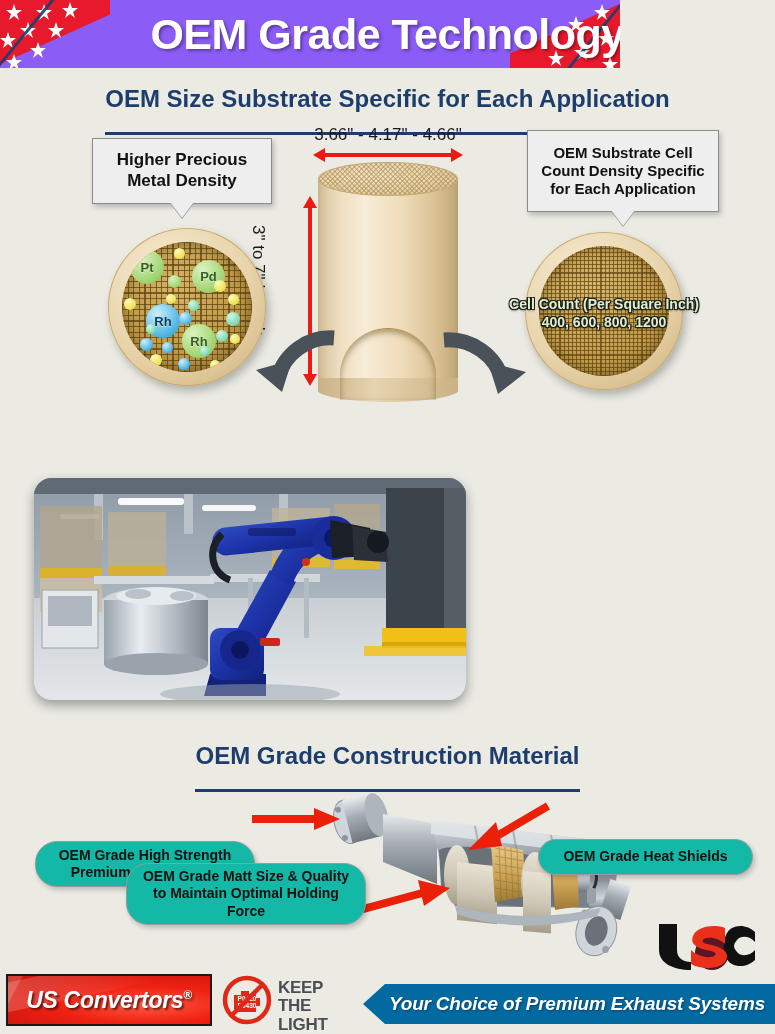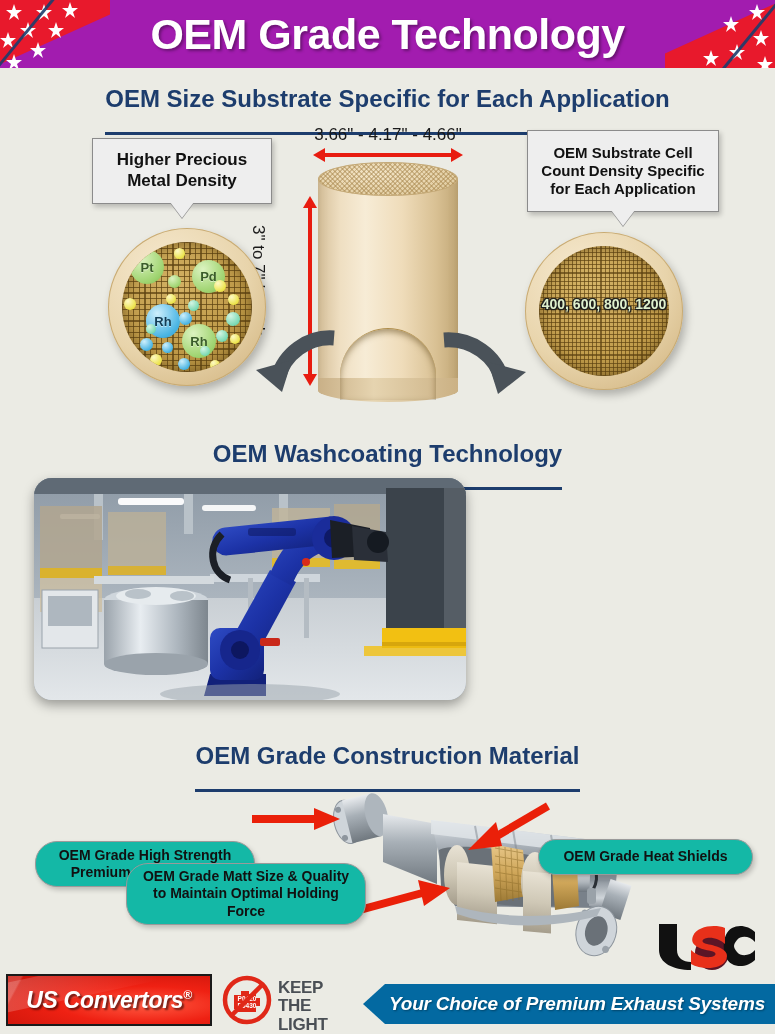--- a/index.html
+++ b/index.html
@@ -8,22 +8,22 @@
   body {
     font-family:"Liberation Sans", sans-serif;
     background:#ebebe4;
     position:relative;
     overflow:hidden;
   }
   .page { position:relative; width:775px; height:1034px; background:#ebebe4; }
 
   
   .header {
-    position:absolute; top:0; left:0; width:775px; height:68px;
-    background:#a21caf; overflow:hidden;
+    position:absolute; top:0; left:0; width:620px; height:68px;
+    background:#8b5cf6; overflow:hidden;
   }
   .header-title {
     position:absolute; left:0; top:0; width:775px; height:68px;
     display:flex; align-items:center; justify-content:center;
     color:#ffffff; font-size:43px; font-weight:bold; letter-spacing:-0.5px;
     text-shadow:2px 2px 3px rgba(0,0,0,.35);
     z-index:4;
   }
   .corner-flag { position:absolute; top:0; height:68px; width:110px; overflow:hidden; z-index:3; }
   .corner-flag.left  { left:0; }
@@ -332,20 +332,21 @@
       <span class="pm blue" style="left:56px; top:116px;width:12px;height:12px;"></span>
       <span class="pm teal" style="left:78px; top:104px;width:10px;height:10px;"></span>
       <span class="pm yellow" style="left:88px; top:118px;width:10px;height:10px;"></span>
     </div>
   </div>
 
   <div class="disc" style="left:525px; top:232px;">
     <div class="disc-inner fine"></div>
   </div>
   <div class="cell-count-label" style="left:499px; top:296px;">
+    <div>Cell Count (Per Square Inch)</div>
     <div>400, 600, 800, 1200</div>
   </div>
 
   <svg class="gray-arrow" style="left:248px; top:330px; width:90px; height:75px;">
     <path d="M 86 8 C 60 6, 36 24, 30 48" stroke="#4a5259" stroke-width="15" fill="none" stroke-linecap="butt"></path>
     <polygon points="34,62 8,40 44,30" fill="#4a5259"></polygon>
   </svg>
   <svg class="gray-arrow" style="left:440px; top:330px; width:95px; height:75px;">
     <path d="M 4 10 C 32 8, 56 26, 62 50" stroke="#4a5259" stroke-width="15" fill="none" stroke-linecap="butt"></path>
     <polygon points="58,64 86,42 48,32" fill="#4a5259"></polygon>
@@ -354,23 +355,20 @@
   <div class="callout" style="left:92px; top:138px; width:180px; height:66px; font-size:17px;">
     <span>Higher Precious Metal Density</span>
     <i class="tail-down"></i>
   </div>
 
   <div class="callout" style="left:527px; top:130px; width:192px; height:82px; font-size:15px;">
     <span>OEM Substrate Cell Count Density Specific for Each Application</span>
     <i class="tail-down"></i>
   </div>
 
-  <div class="sec-head" style="top:440px">
-    <span>OEM Washcoating Technology</span>
-  </div>
 
   <div class="photo-robot">
     <svg width="432" height="222" viewBox="0 0 432 222">
       <defs>
         <linearGradient id="ceil" x1="0" y1="0" x2="0" y2="1">
           <stop offset="0" stop-color="#8e9aa6"></stop>
             <stop offset="1" stop-color="#c3cbd2"></stop>
         </linearGradient>
         <linearGradient id="floorg" x1="0" y1="0" x2="0" y2="1">
           <stop offset="0" stop-color="#c9cfd4"></stop>

